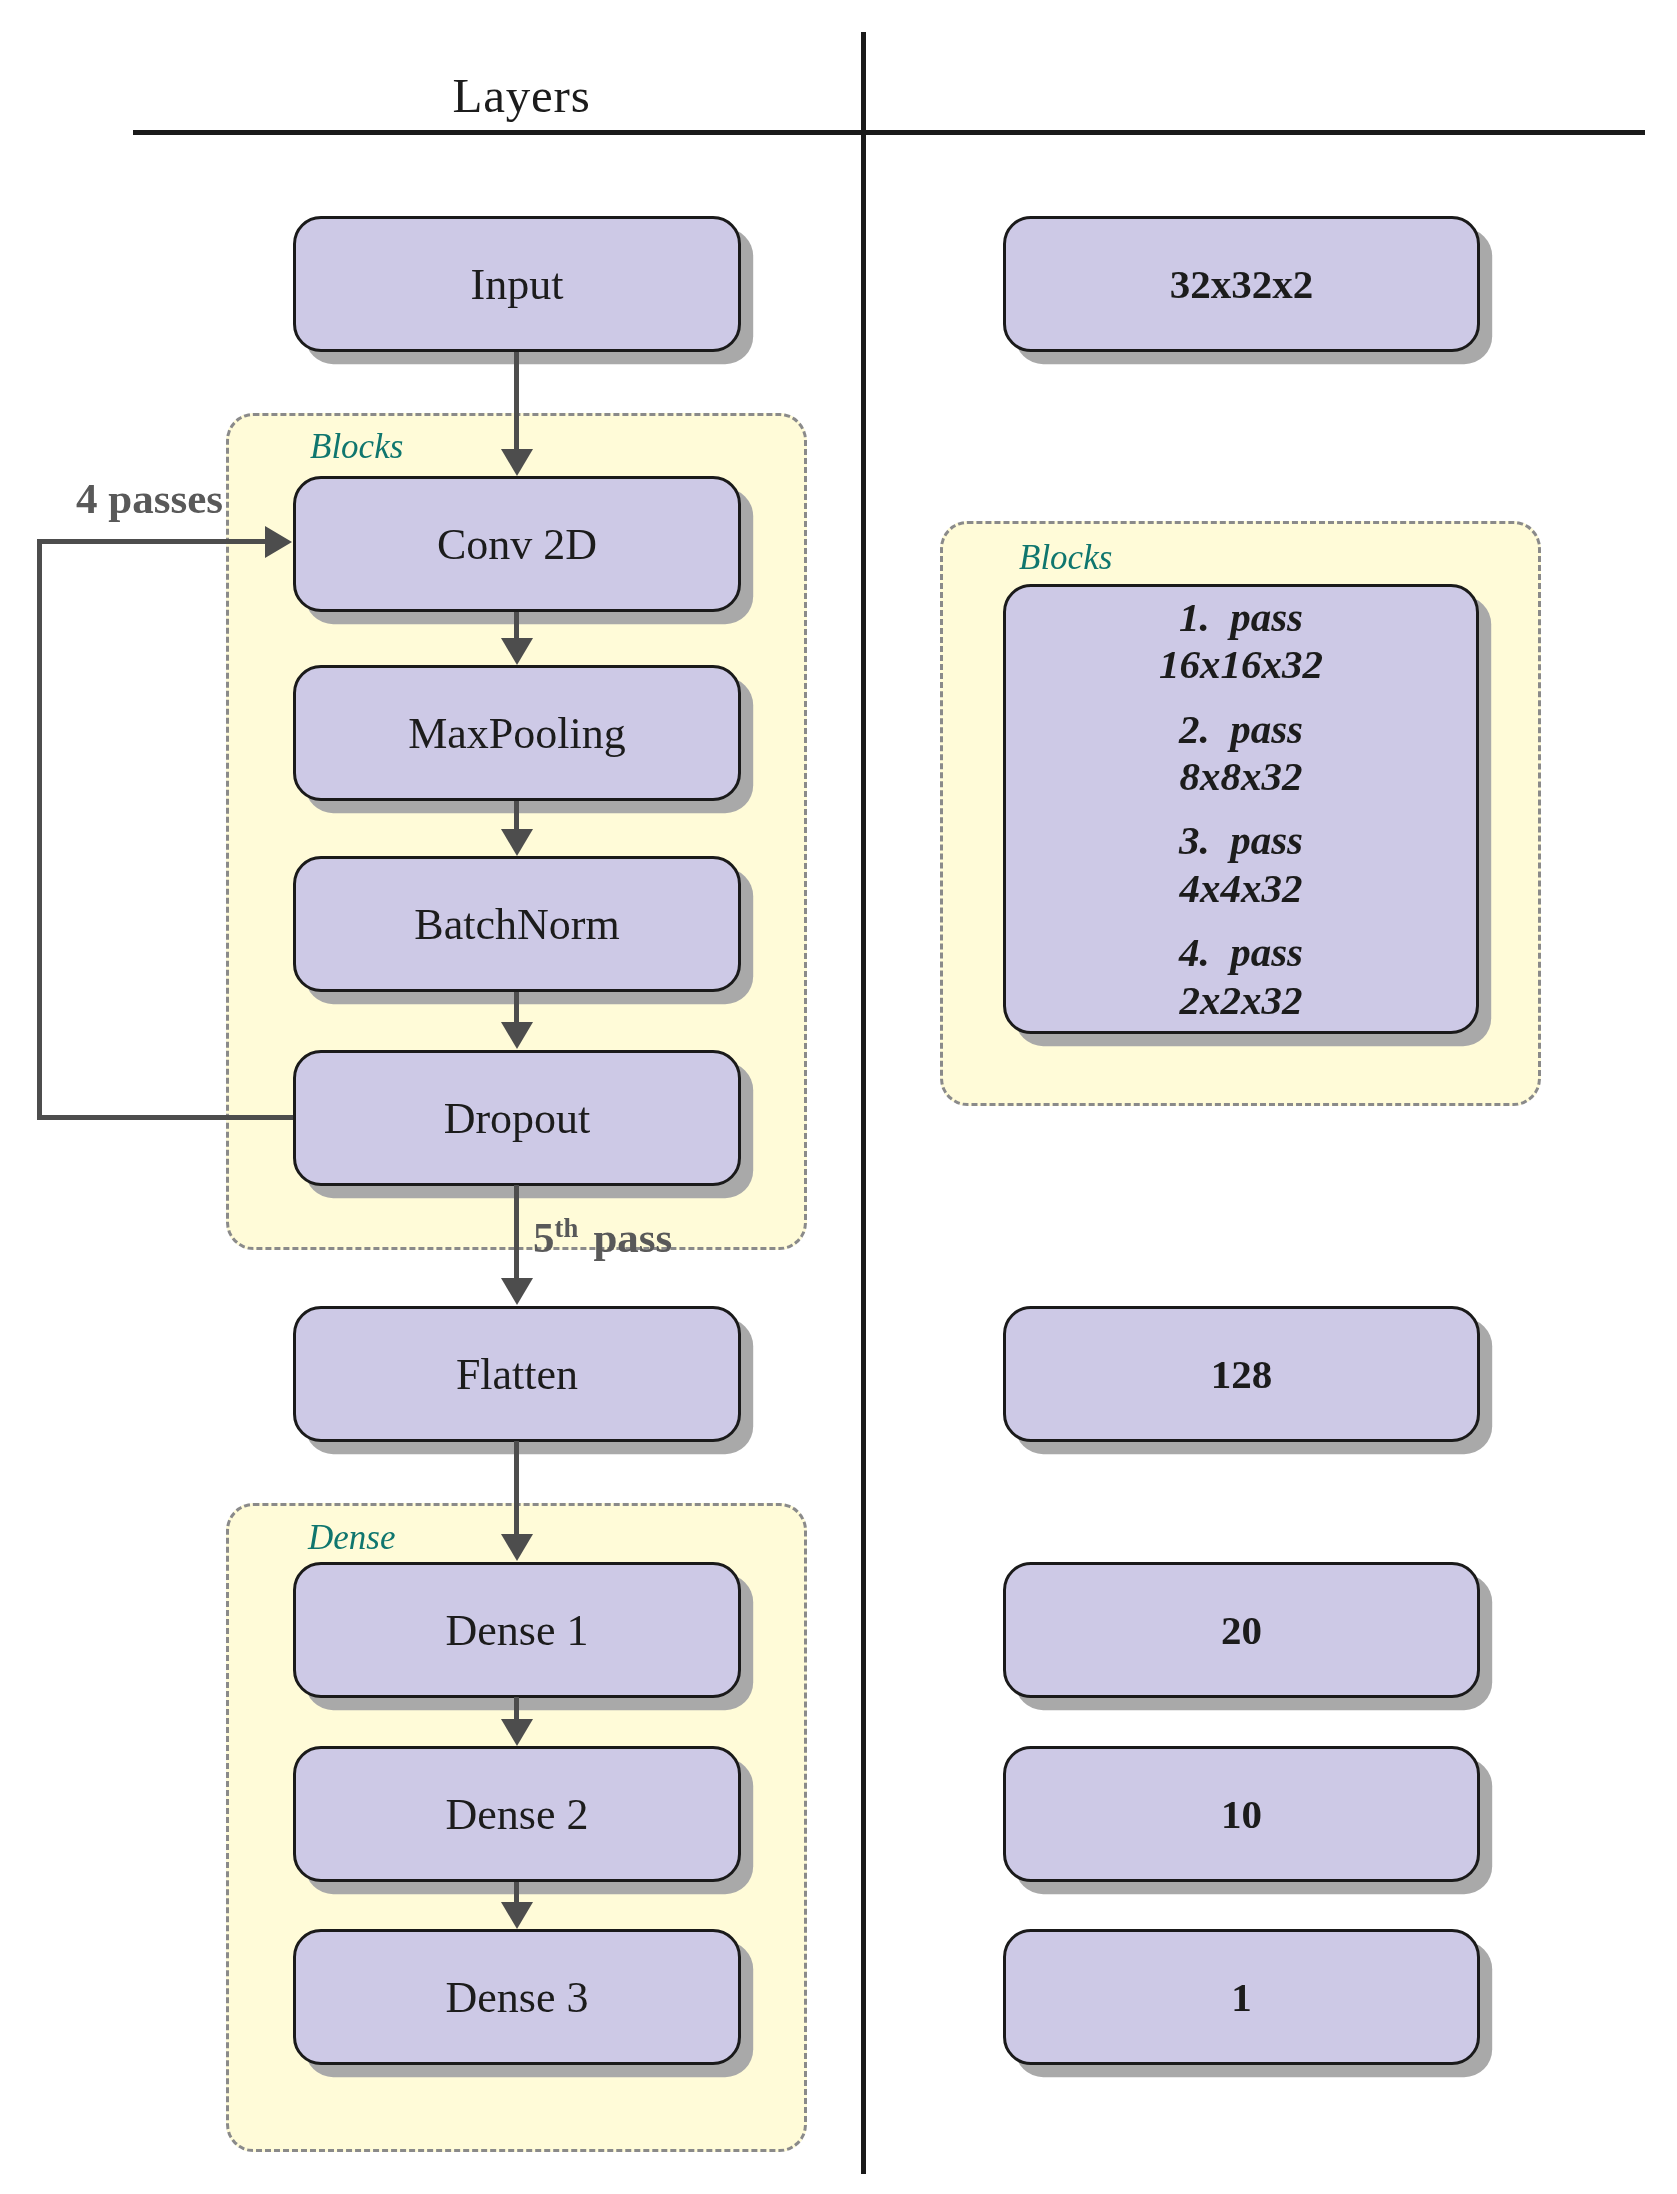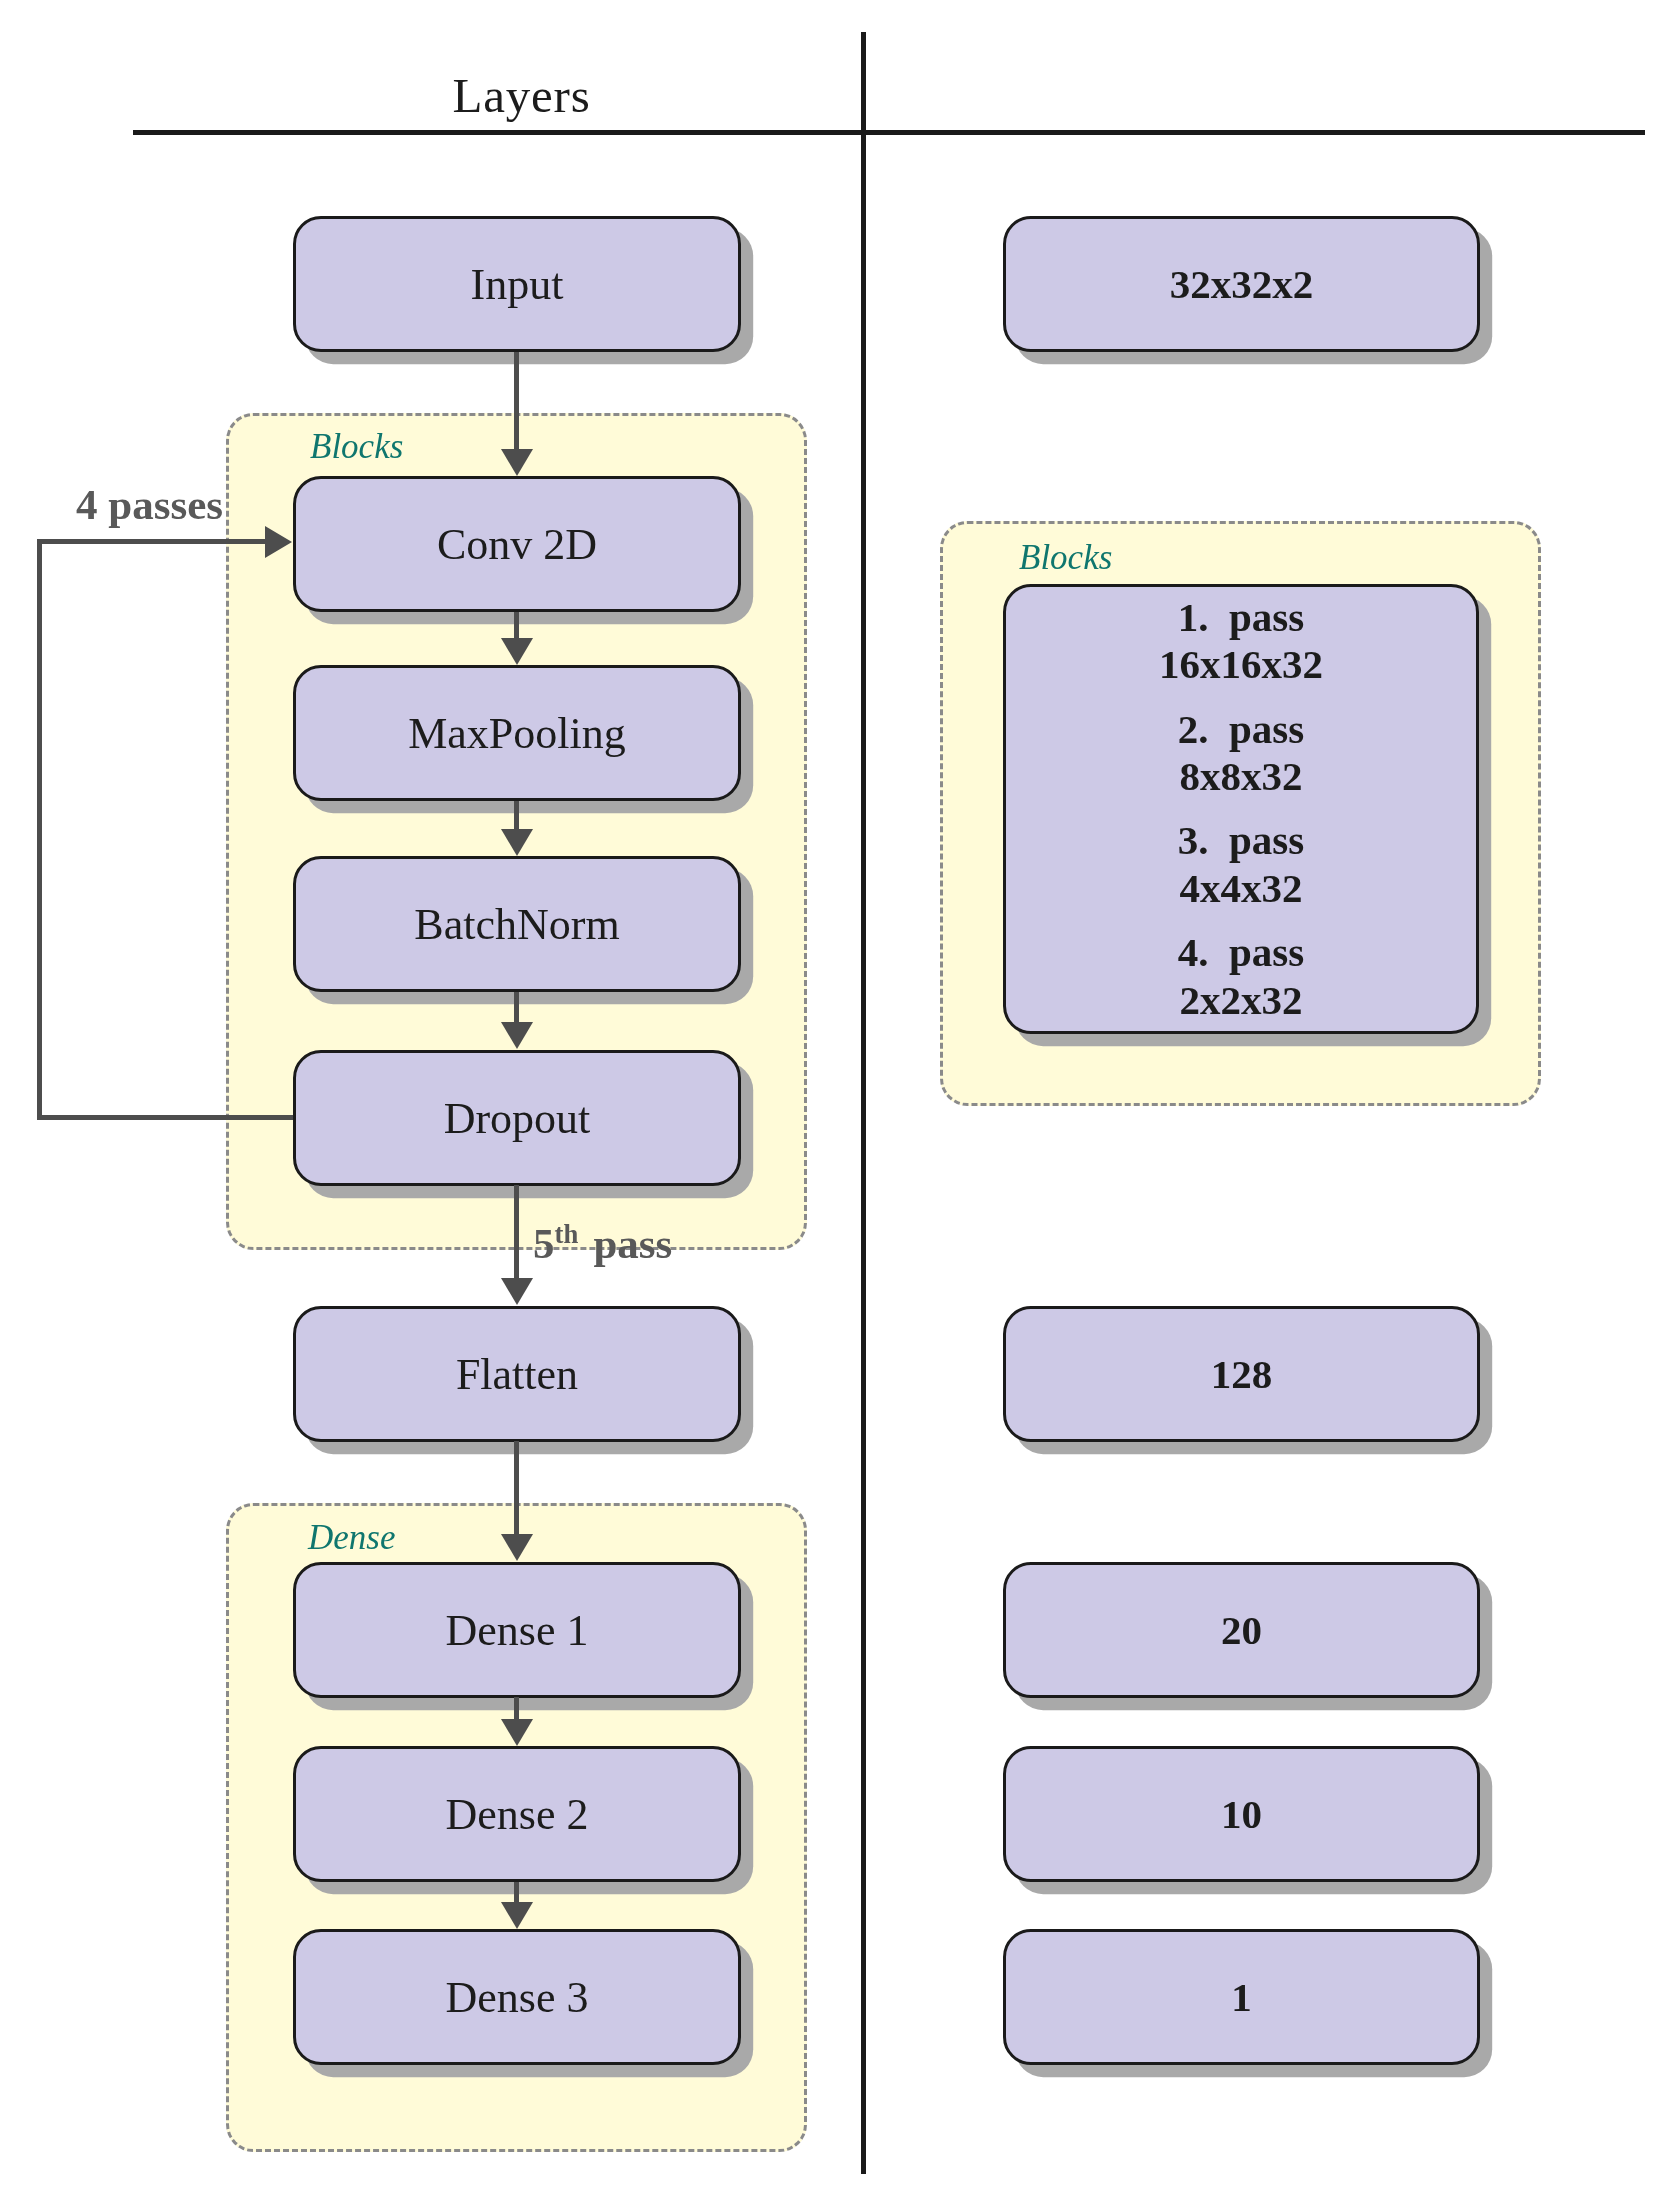--- a/index.html
+++ b/index.html
@@ -31,27 +31,27 @@
 
   .lcol{left:293px;width:448px;height:136px;}
   .rcol{left:1003px;width:477px;height:136px;}
 
   .aline{position:absolute;background:var(--arrow);z-index:3;}
   .ahead-down{position:absolute;width:0;height:0;z-index:3;
       border-left:16px solid transparent;border-right:16px solid transparent;border-top:27.4px solid var(--arrow);}
   .ahead-right{position:absolute;width:0;height:0;z-index:3;
       border-top:16px solid transparent;border-bottom:16px solid transparent;border-left:27.4px solid var(--arrow);}
 
-  .graylabel{position:absolute;font-weight:bold;font-size:43px;color:var(--gray-label);z-index:4;white-space:nowrap;margin-top:6px;}
+  .graylabel{position:absolute;font-weight:bold;font-size:43px;color:var(--gray-label);z-index:4;white-space:nowrap;}
   .graylabel sup{font-size:0.62em;}
   .graylabel .word{margin-left:15.2px;}
 
   .passes-box{left:1003px;top:584px;width:476px;height:450px;flex-direction:column;justify-content:center;
       font-weight:bold;font-size:41px;line-height:1.16;}
-  .pass-pair{margin:8.4px 0;text-align:center;}
+  .pass-pair{margin:8.4px 0;text-align:center;font-style:italic;}
   .pass-name{white-space:pre;}
 </style>
 </head>
 <body>
 
 <div class="canvas">
 
   <div class="hdr" style="left:293px;top:67px;width:457px;">Layers</div>
   <div class="hrule"></div>
   <div class="vrule"></div>

